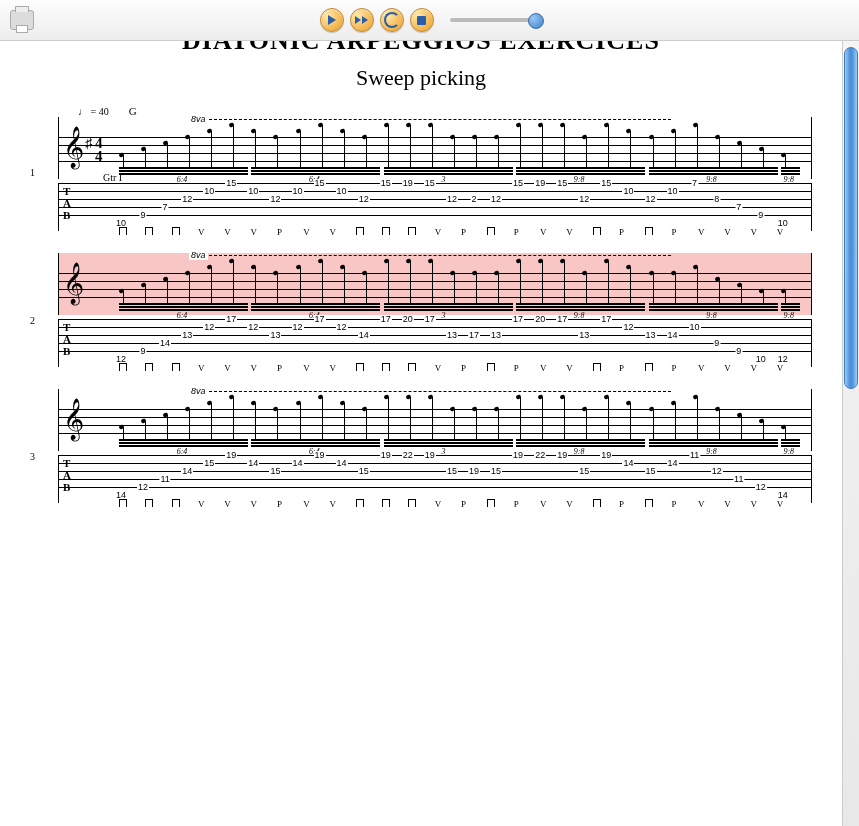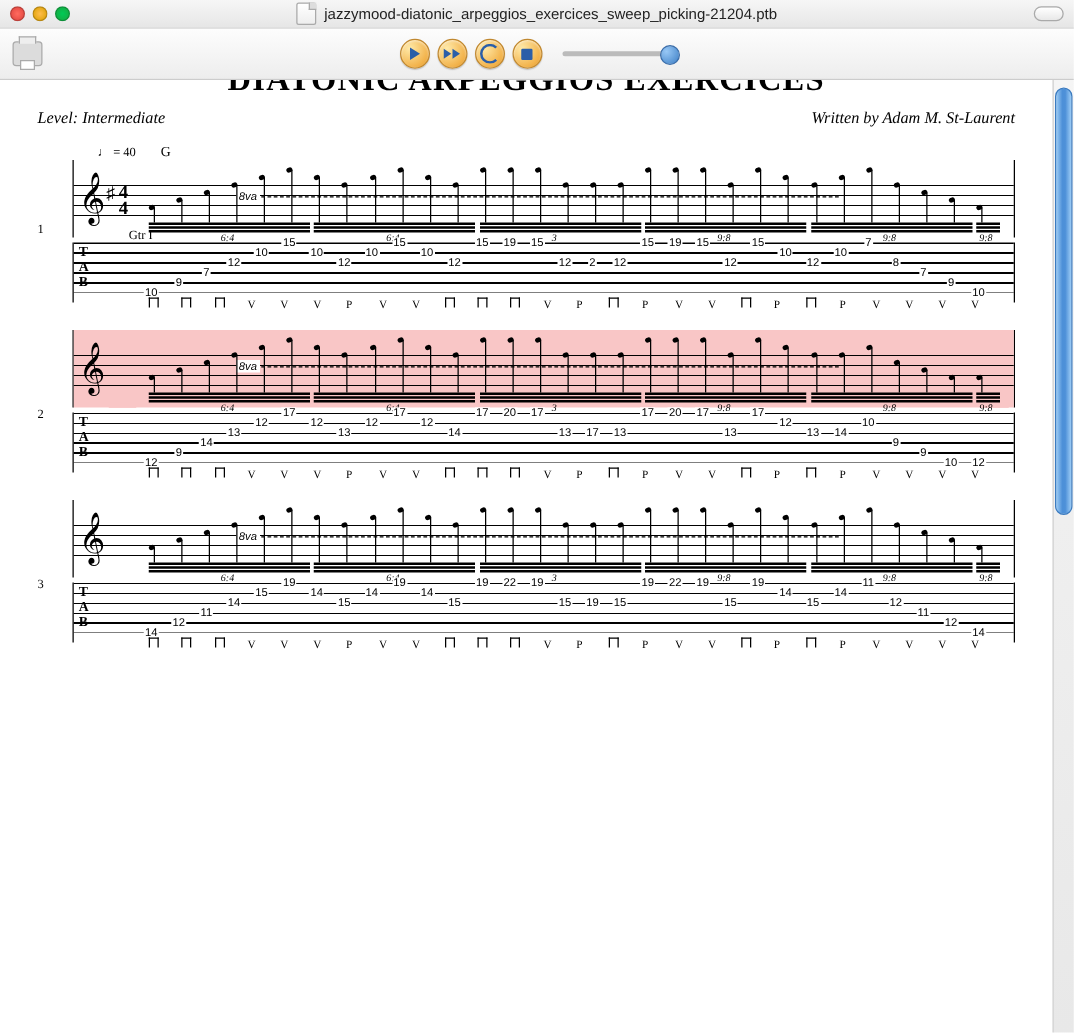--- a/index.html
+++ b/index.html
@@ -269,29 +269,28 @@
     position: absolute;
     transform: rotate(-20deg);
   }
   .stem {
     width: 1px; background: #000; position: absolute;
   }
   .beam {
     position: absolute; height: 2px; background: #000;
   }
   .tuplet {
-    position:absolute; font-size:8px; font-style:italic; font-family:serif;
+    position:absolute; font-size:8px; font-style:italic; font-family:serif;text-decoration:underline;
   }
   .ottava {
     position: absolute;
     top: 2px; left: 150px; right: 140px;
     border-top: 1px dashed #000;
     font-size: 9px; font-style: italic;
     z-index:2;
-    margin-top:27px;
   }
   .ottava span {
     position: absolute; left: -20px; top: -6px;
     background: #fff; padding: 0 2px;
   }
   .tab-area {
     position: relative;
     height: 48px;
     margin-left: 28px;
     margin-top: 4px;
@@ -339,32 +338,20 @@
   .gtr-label {
     position:absolute; left: 44px; bottom: -4px;
     font-size: 10px; font-family: serif; z-index:2;
   }
 </style>
 </head>
 <body>
 
 <div class="window">
 
-  <div class="titlebar">
-    <div class="traffic">
-      <div class="tl-btn tl-close"></div>
-      <div class="tl-btn tl-min"></div>
-      <div class="tl-btn tl-zoom"></div>
-    </div>
-    <div class="title-center">
-      <span class="doc-icon"></span>
-      <span>jazzymood-diatonic_arpeggios_exercices_sweep_picking-21204.ptb</span>
-    </div>
-    <div class="pill"></div>
-  </div>
 
   <div class="toolbar">
     <div class="printer-icon"></div>
     <div class="center-controls">
       <div class="round-btn">
           <div class="tri"></div>
         </div>
       <div class="round-btn">
         <div class="dbltri">
             <div class="tri sm"></div>
@@ -379,24 +366,21 @@
         </div>
       <div class="vol-slider">
         <div class="vol-knob"></div>
       </div>
     </div>
   </div>
 
   <div class="content-wrap">
     <div class="page">
       <h1 class="sheet-title">DIATONIC ARPEGGIOS EXERCICES</h1>
-      <div class="meta-row">
-        <span>Level: Intermediate</span>
-        <span>Written by Adam M. St-Laurent</span>
-      </div>
+      <div class="sheet-sub">Sweep picking</div>
       <div id="systems">
           <div class="system">
             <div class="sys-head">
               <span class="tempo">♩ = 40</span>
               <br>
               <span class="chord">G</span>
             </div>
             <div class="sys-num">1</div>
             <div class="staff-area">
 

